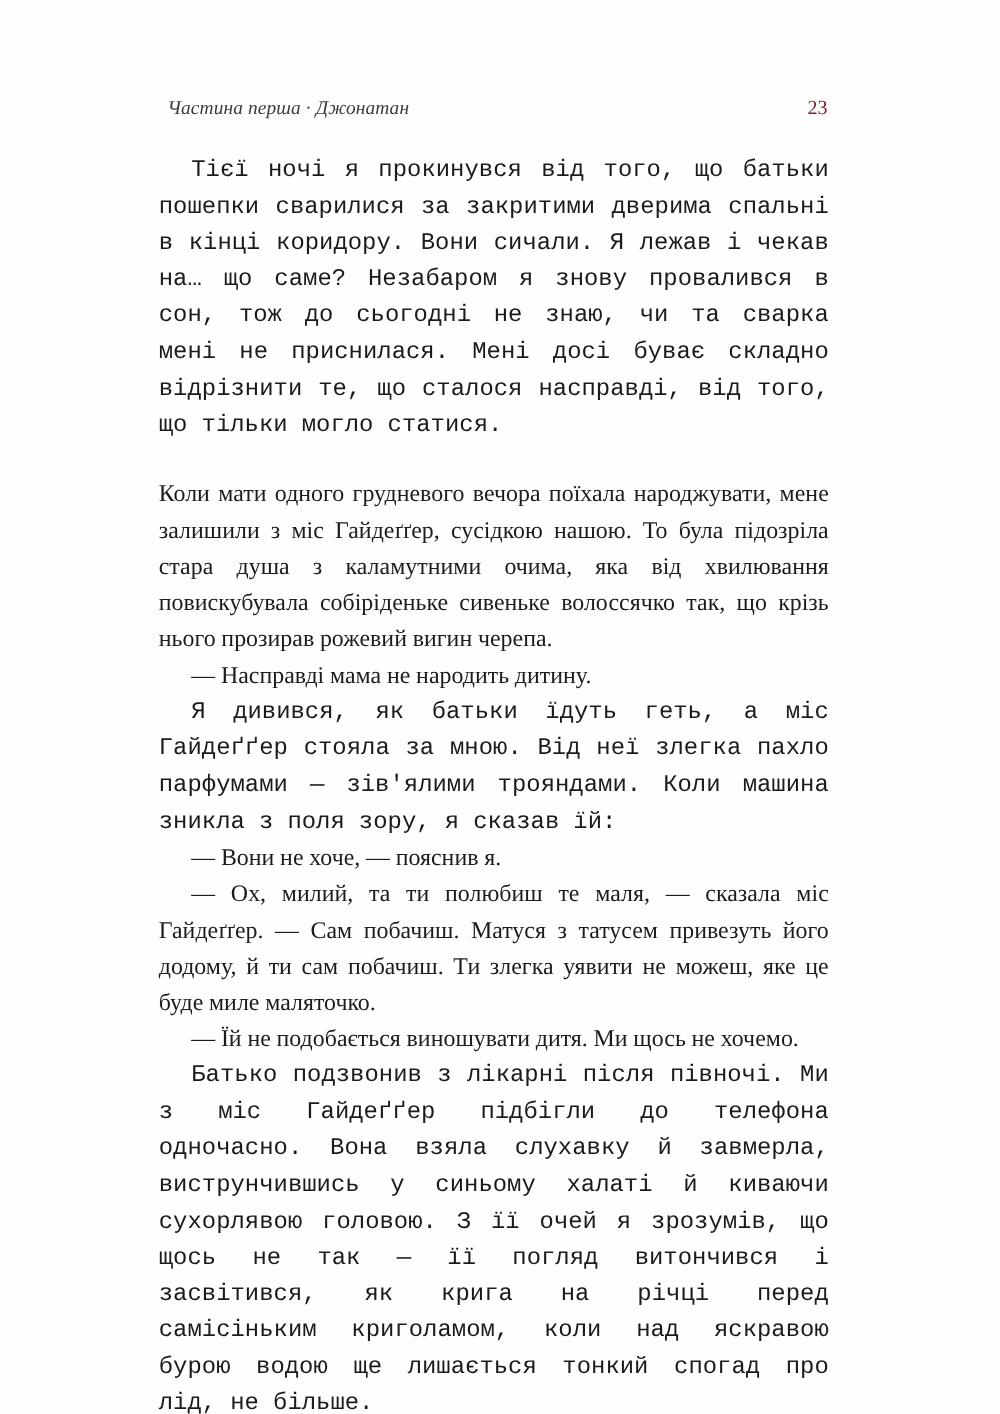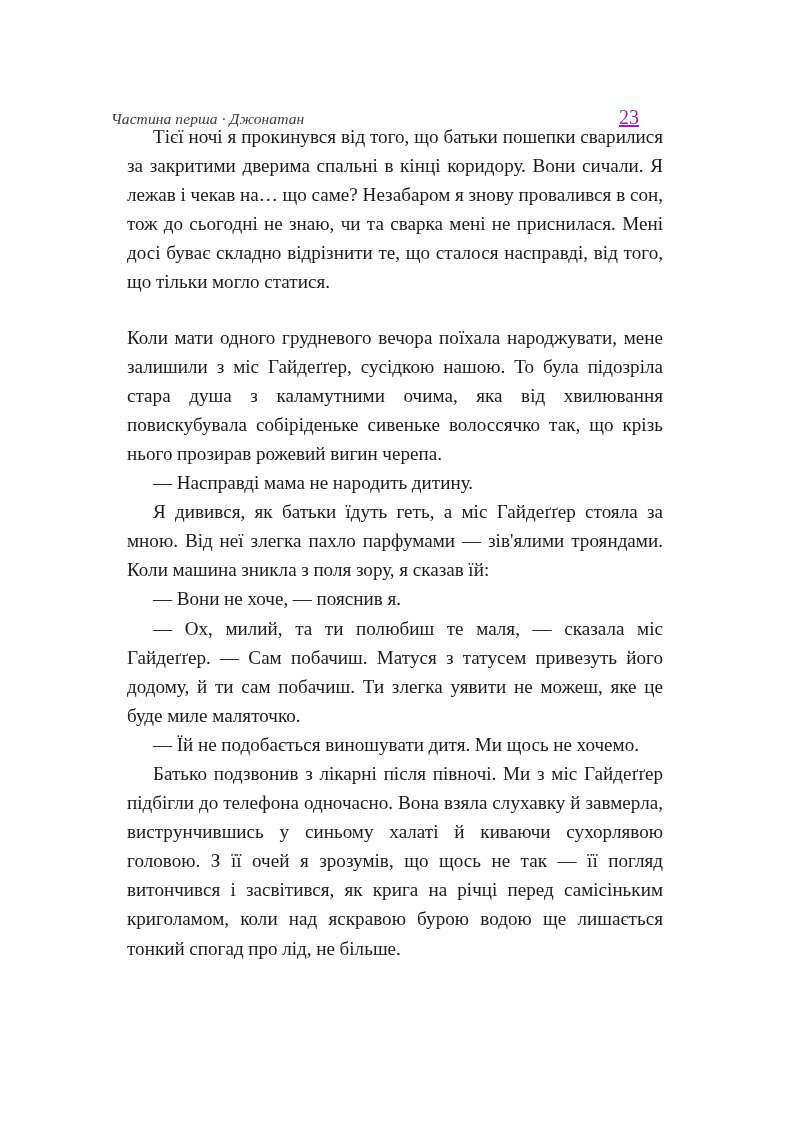--- a/index.html
+++ b/index.html
@@ -21,40 +21,38 @@
     width: 800px;
     height: 1131px;
     background: #fefefe;
     box-sizing: border-box;
   }
 
   
   .running-head {
     position: absolute;
     top: 78px;
-    left: 111px;
+    left: 134px;
     width: 528px;
     display: flex;
     align-items: baseline;
     justify-content: space-between;
     height: 22px;
-    margin-top: 28px;
   }
   .running-head .rh-title {
     font-style: italic;
     font-size: 15.5px;
     letter-spacing: 0.1px;
     color: #3b3b3b;
     white-space: nowrap;
   }
   .running-head .rh-folio {
-    font-size: 20px;
-    color: #a21caf;
+    font-size: 16px;
+    color: #7f1d1d;
     font-variant-numeric: lining-nums;
-    text-decoration: underline;
   }
 
   
   .textblock {
     position: absolute;
     top: 122px;
     left: 127px;
     width: 536px;
   }
 
@@ -66,20 +64,21 @@
     text-justify: inter-word;
     hyphens: manual;
     -webkit-hyphens: manual;
     word-spacing: -0.2px;
     letter-spacing: 0.02px;
   }
 
   
   p.indent {
     text-indent: 26px;
+    font-family: Liberation Mono, monospace;
   }
   p.noindent {
     text-indent: 0;
   }
 
   
   p.gap-before {
     margin-top: 26px;
   }
 

